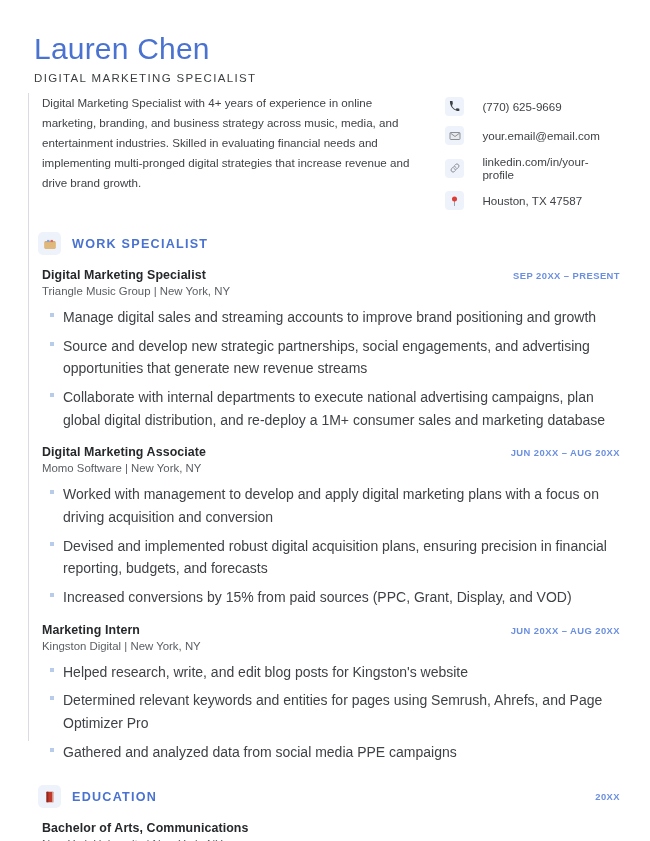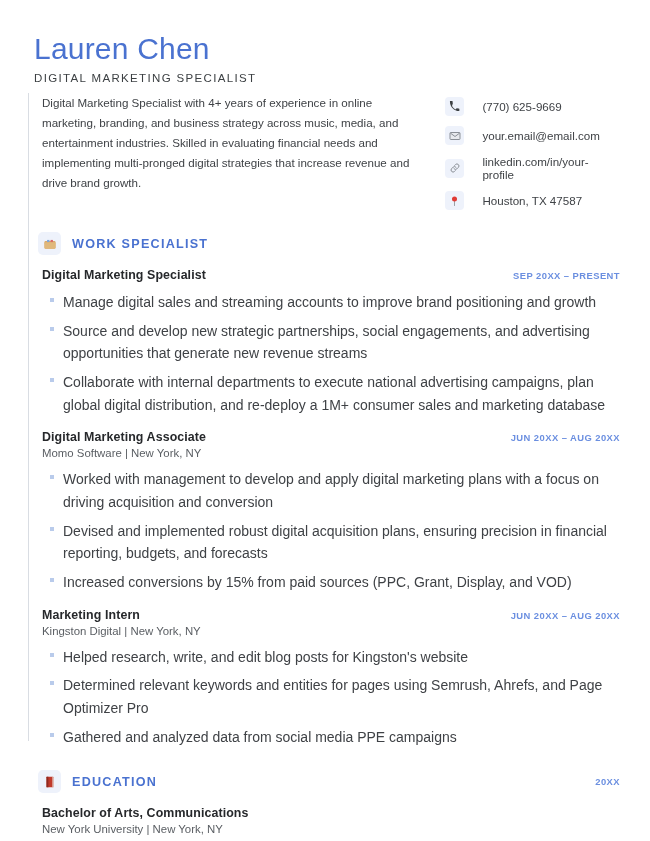--- a/index.html
+++ b/index.html
@@ -240,20 +240,21 @@
           </svg>
         </span>
         <span class="section-title">WORK SPECIALIST</span>
       </div>
 
       <div class="entry">
         <div class="entry-head">
           <span class="job-title">Digital Marketing Specialist</span>
           <span class="right-date">SEP 20XX – PRESENT</span>
         </div>
+        <div class="company">Triangle Music Group | New York, NY</div>
         <ul class="bullets">
           <li>Manage digital sales and streaming accounts to improve brand positioning and growth</li>
           <li>Source and develop new strategic partnerships, social engagements, and advertising opportunities that generate new revenue streams</li>
           <li>Collaborate with internal departments to execute national advertising campaigns, plan global digital distribution, and re-deploy a 1M+ consumer sales and marketing database</li>
         </ul>
       </div>
 
       <div class="entry">
         <div class="entry-head">
           <span class="job-title">Digital Marketing Associate</span>

